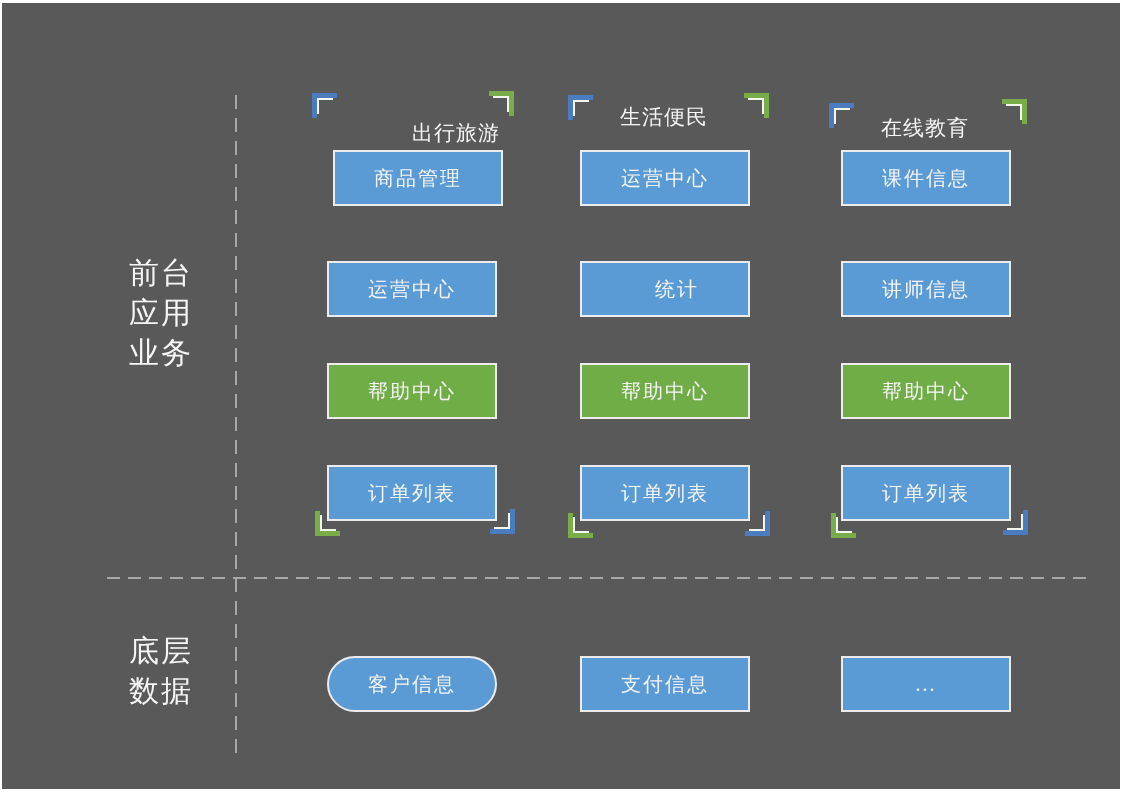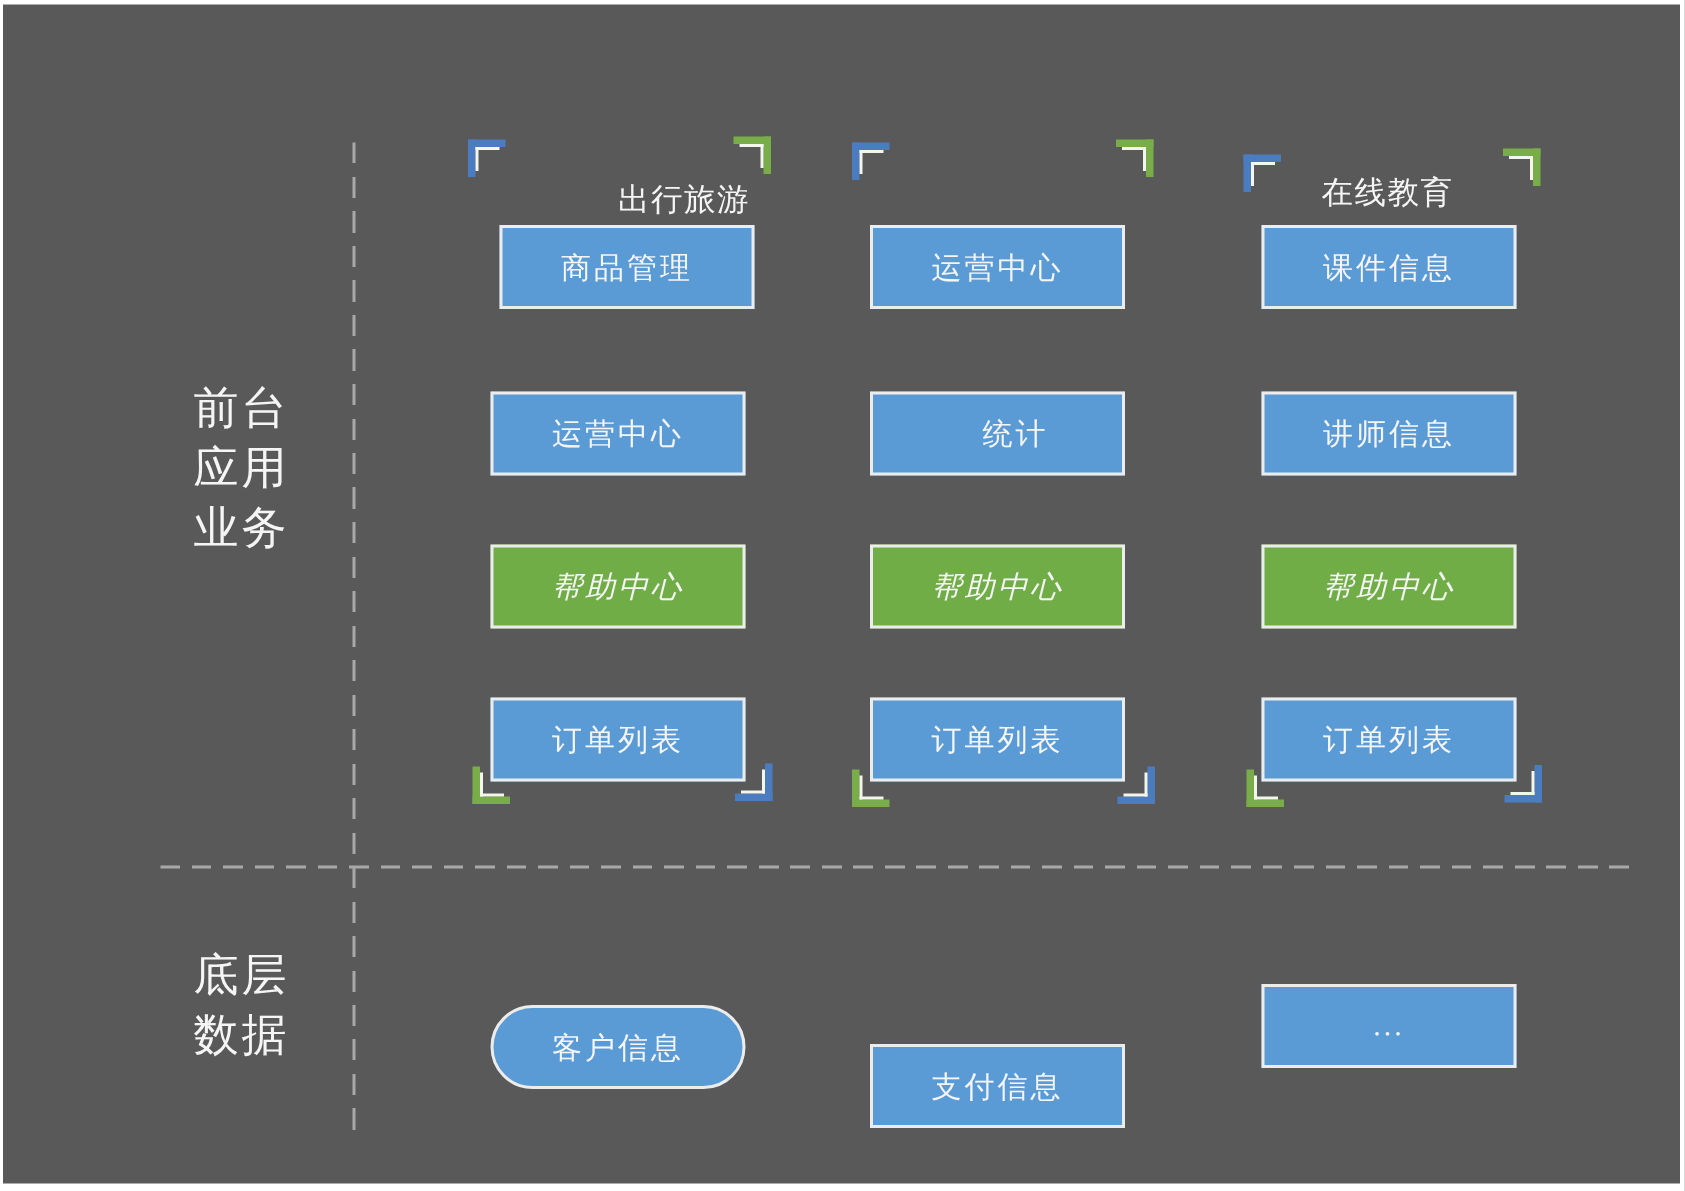--- a/index.html
+++ b/index.html
@@ -64,21 +64,21 @@
     width:170px;height:56px;
     box-sizing:border-box;
     border:2px solid var(--box-border,#ededed);
     display:flex;align-items:center;justify-content:center;
     color:var(--text,#f5f5f5);
     font-size:20px;
     letter-spacing:2px;
     white-space:nowrap;
   }
   .node.blue{background:var(--box-blue,#5b9bd5);}
-  .node.green{background:var(--box-green,#70ad47);font-style:italic;}
+  .node.green{background:var(--box-green,#70ad47);}
 </style>
 </head>
 <body>
 
 <div class="slide">
 
   <div class="vdash"></div>
   <div class="hdash"></div>
 
   <div class="side-label" style="left:127px;top:250px;">
@@ -93,31 +93,32 @@
 
   <div class="col-header" style="left:318px;top:116px;text-align:right;">出行旅游</div>
   <span class="bracket tl" style="left:310px;top:90px;color:var(--bracket-blue);"></span>
   <span class="bracket tr" style="left:487px;top:88px;color:var(--bracket-green);"></span>
   <span class="bracket bl" style="left:313px;top:508px;color:var(--bracket-green);"></span>
   <span class="bracket br" style="left:488px;top:506px;color:var(--bracket-blue);"></span>
   <div class="node blue" style="left:331px;top:147px;">商品管理</div>
   <div class="node blue" style="left:325px;top:258px;">运营中心</div>
   <div class="node green" style="left:325px;top:360px;">帮助中心</div>
   <div class="node blue" style="left:325px;top:462px;">订单列表</div>
-  <div class="node blue" style="left:325px;top:667px;border-radius:28px;">客户信息</div>
+  <div class="node blue" style="left:325px;top:653px;border-radius:28px;">客户信息</div>
 
+  <div class="col-header" style="left:572px;top:100px;">生活便民</div>
   <span class="bracket tl" style="left:566px;top:92px;color:var(--bracket-blue);"></span>
   <span class="bracket tr" style="left:742px;top:90px;color:var(--bracket-green);"></span>
   <span class="bracket bl" style="left:566px;top:510px;color:var(--bracket-green);"></span>
   <span class="bracket br" style="left:743px;top:508px;color:var(--bracket-blue);"></span>
   <div class="node blue" style="left:578px;top:147px;">运营中心</div>
   <div class="node blue" style="left:578px;top:258px;padding-left:24px;">统计</div>
   <div class="node green" style="left:578px;top:360px;">帮助中心</div>
   <div class="node blue" style="left:578px;top:462px;">订单列表</div>
-  <div class="node blue" style="left:578px;top:653px;margin-top:40px;">支付信息</div>
+  <div class="node blue" style="left:578px;top:653px;">支付信息</div>
 
   <div class="col-header" style="left:833px;top:111px;">在线教育</div>
   <span class="bracket tl" style="left:827px;top:100px;color:var(--bracket-blue);"></span>
   <span class="bracket tr" style="left:1000px;top:96px;color:var(--bracket-green);"></span>
   <span class="bracket bl" style="left:829px;top:510px;color:var(--bracket-green);"></span>
   <span class="bracket br" style="left:1001px;top:507px;color:var(--bracket-blue);"></span>
   <div class="node blue" style="left:839px;top:258px;">讲师信息</div>
   <div class="node blue" style="left:839px;top:147px;">课件信息</div>
   <div class="node green" style="left:839px;top:360px;">帮助中心</div>
   <div class="node blue" style="left:839px;top:462px;">订单列表</div>

